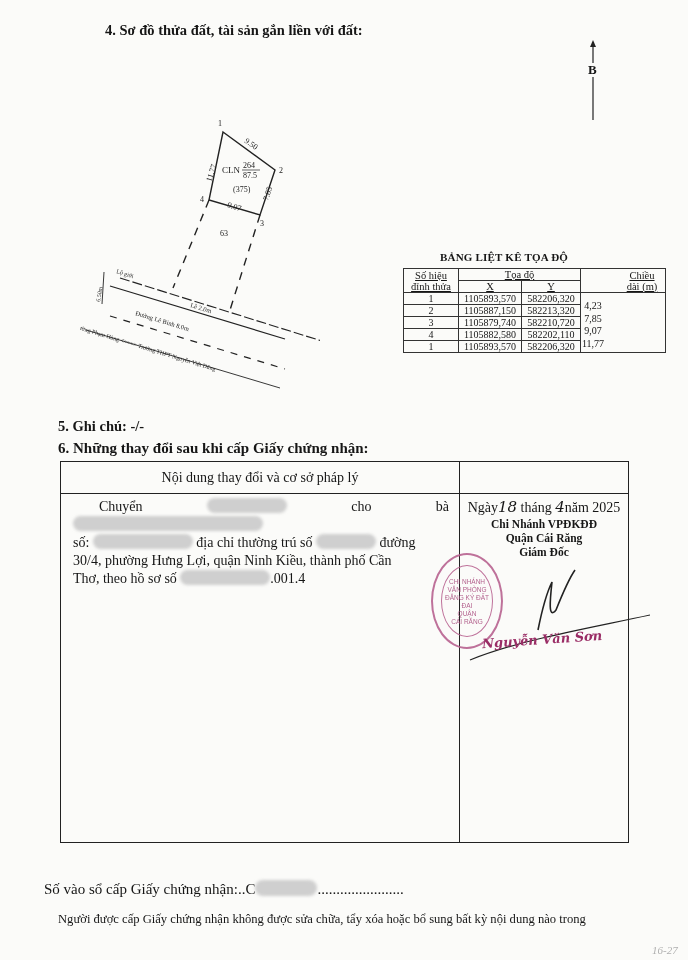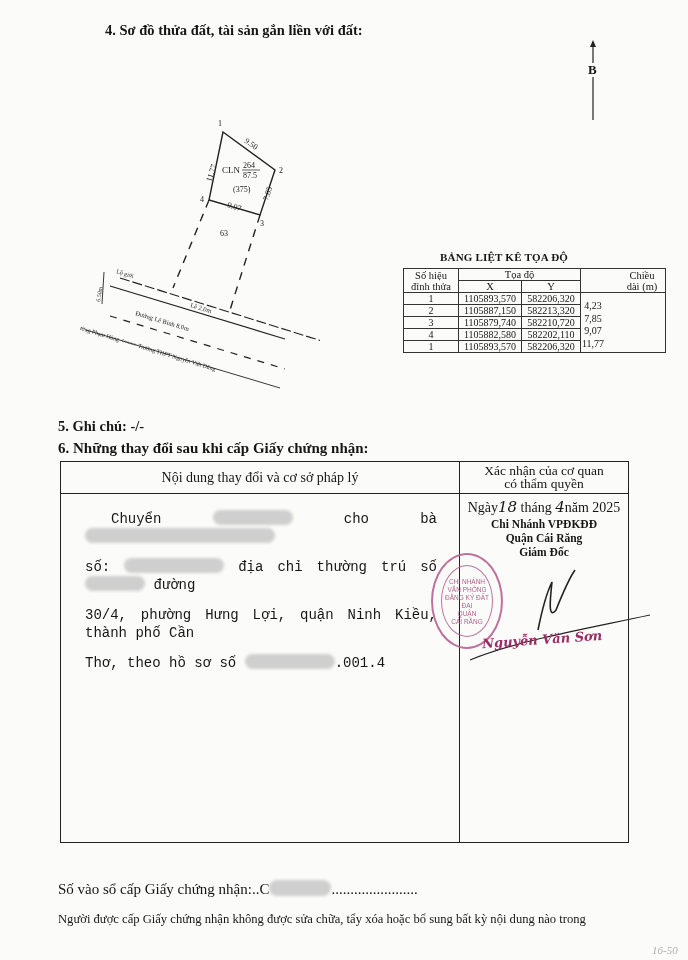--- a/index.html
+++ b/index.html
@@ -23,34 +23,34 @@
 
   
   .coord-title { left: 440px; top: 251px; font-weight: bold; font-size: 11px; letter-spacing: 0.2px; }
   table.coord {
     position: absolute; left: 403px; top: 268px; border-collapse: collapse;
     font-size: 10px; line-height: 11px;
   }
   table.coord td, table.coord th {
     border: 1px solid #333; padding: 0 3px; text-align: center; font-weight: normal;
   }
-  table.coord th { font-size: 10.5px; }
+  table.coord th { font-size: 10.5px; text-decoration: underline; }
   table.coord td.len { border-top: none; border-bottom: none; vertical-align: top; }
   .len-col { left: 568px; top: 300px; width: 50px; font-size: 10px; line-height: 12.5px; text-align: center; }
 
   
   .changes { left: 60px; top: 461px; width: 567px; height: 380px; border: 1.6px solid #222; border-bottom: 1.6px solid #222; }
   .changes .vline { position: absolute; left: 398px; top: 0; bottom: 0; border-left: 1.6px solid #222; }
   .changes .hline { position: absolute; left: 0; right: 0; top: 31px; border-top: 1.6px solid #222; }
   .col-left-head { left: 0; top: 0; width: 398px; height: 31px; font-size: 14px; text-align: center; line-height: 31px; }
   .col-right-head { left: 399px; top: 0; width: 168px; height: 31px; font-size: 13.5px; line-height: 13px; text-align: center; padding-top: 2px; }
   .content-text {
     left: 12px; top: 36px; width: 376px; font-size: 14px; line-height: 18px; text-align: justify;
   }
-  .content-text p { margin: 12px; font-family: Liberation Mono, monospace; }
+  .content-text p { margin: 0; }
   .indent { display: inline-block; width: 26px; }
   .blur { display: inline-block; background: #cfcfcf; border-radius: 9px; filter: blur(1.5px); height: 15px; vertical-align: -2px; }
 
   .confirm { left: 399px; top: 36px; width: 168px; text-align: center; }
   .date-line { font-size: 14px; line-height: 18px; }
   .hand { font-family: "DejaVu Serif", serif; font-style: italic; font-size: 15px; }
   .office { font-weight: bold; font-size: 11.5px; line-height: 14px; }
 
   .stamp {
     left: 431px; top: 553px; width: 68px; height: 92px; border-radius: 50%;
@@ -61,21 +61,21 @@
     border: 1px solid #b45a8a; border-radius: 50%;
     color: #a6467a; font-family: "Liberation Sans", sans-serif; font-size: 6.5px; line-height: 8px;
     text-align: center; padding-top: 12px; box-sizing: border-box;
   }
   .sig-name {
     left: 482px; top: 632px; color: #9a2d66; font-family: "DejaVu Serif", serif;
     font-style: italic; font-size: 13px; font-weight: bold; transform: rotate(-4deg); white-space: nowrap;
   }
   .sig-svg { left: 460px; top: 560px; width: 200px; height: 110px; }
 
-  .reg-line { left: 58px; top: 880px; font-size: 15px; white-space: nowrap; }
+  .reg-line { left: 44px; top: 880px; font-size: 15px; white-space: nowrap; }
   .reg-line .blur { width: 62px; height: 16px; }
   .dots { letter-spacing: 0px; }
   .note { left: 58px; top: 911px; width: 620px; font-size: 12.6px; line-height: 16px; white-space: nowrap; }
   .pencil { left: 652px; top: 944px; color: #b0b0b0; font-size: 11px; font-style: italic; }
 </style>
 </head>
 <body>
 
 <div class="abs heading h4">4. Sơ đồ thửa đất, tài sản gắn liền với đất:</div>
 
@@ -169,24 +169,20 @@
   <div>11,77</div>
 </div>
 
 <div class="abs heading h5">5. Ghi chú: -/-</div>
 <div class="abs heading h6">6. Những thay đổi sau khi cấp Giấy chứng nhận:</div>
 
 <div class="abs changes">
   <div class="vline"></div>
   <div class="hline"></div>
   <div class="abs col-left-head">Nội dung thay đổi và cơ sở pháp lý</div>
-  <div class="abs col-right-head">
-    <div>Xác nhận của cơ quan</div>
-    <div>có thẩm quyền</div>
-  </div>
 
   <div class="abs content-text">
     <p><span class="indent"></span><span>Chuyển</span> <span class="blur" style="width:80px;"></span> <span>cho bà</span> <span class="blur" style="width:190px;"></span></p>
     <p><span>số:</span> <span class="blur" style="width:100px;"></span> <span>địa chỉ thường trú số</span> <span class="blur" style="width:60px;"></span> <span>đường</span></p>
     <p>30/4, phường Hưng Lợi, quận Ninh Kiều, thành phố Cần</p>
     <p><span>Thơ, theo hồ sơ số</span> <span class="blur" style="width:90px;"></span><span>.001.4</span></p>
   </div>
 
   <div class="abs confirm">
     <div class="date-line">
@@ -217,13 +213,13 @@
 <div class="abs sig-name">Nguyễn Văn Sơn</div>
 
 <div class="abs reg-line">
   <span>Số vào sổ cấp Giấy chứng nhận:..C</span><span class="blur"></span><span class="dots">.......................</span>
 </div>
 
 <div class="abs note">
   <div>Người được cấp Giấy chứng nhận không được sửa chữa, tẩy xóa hoặc bổ sung bất kỳ nội dung nào trong</div>
 </div>
 
-<div class="abs pencil">16-50</div>
+<div class="abs pencil">16-27</div>
 
 </body></html>

